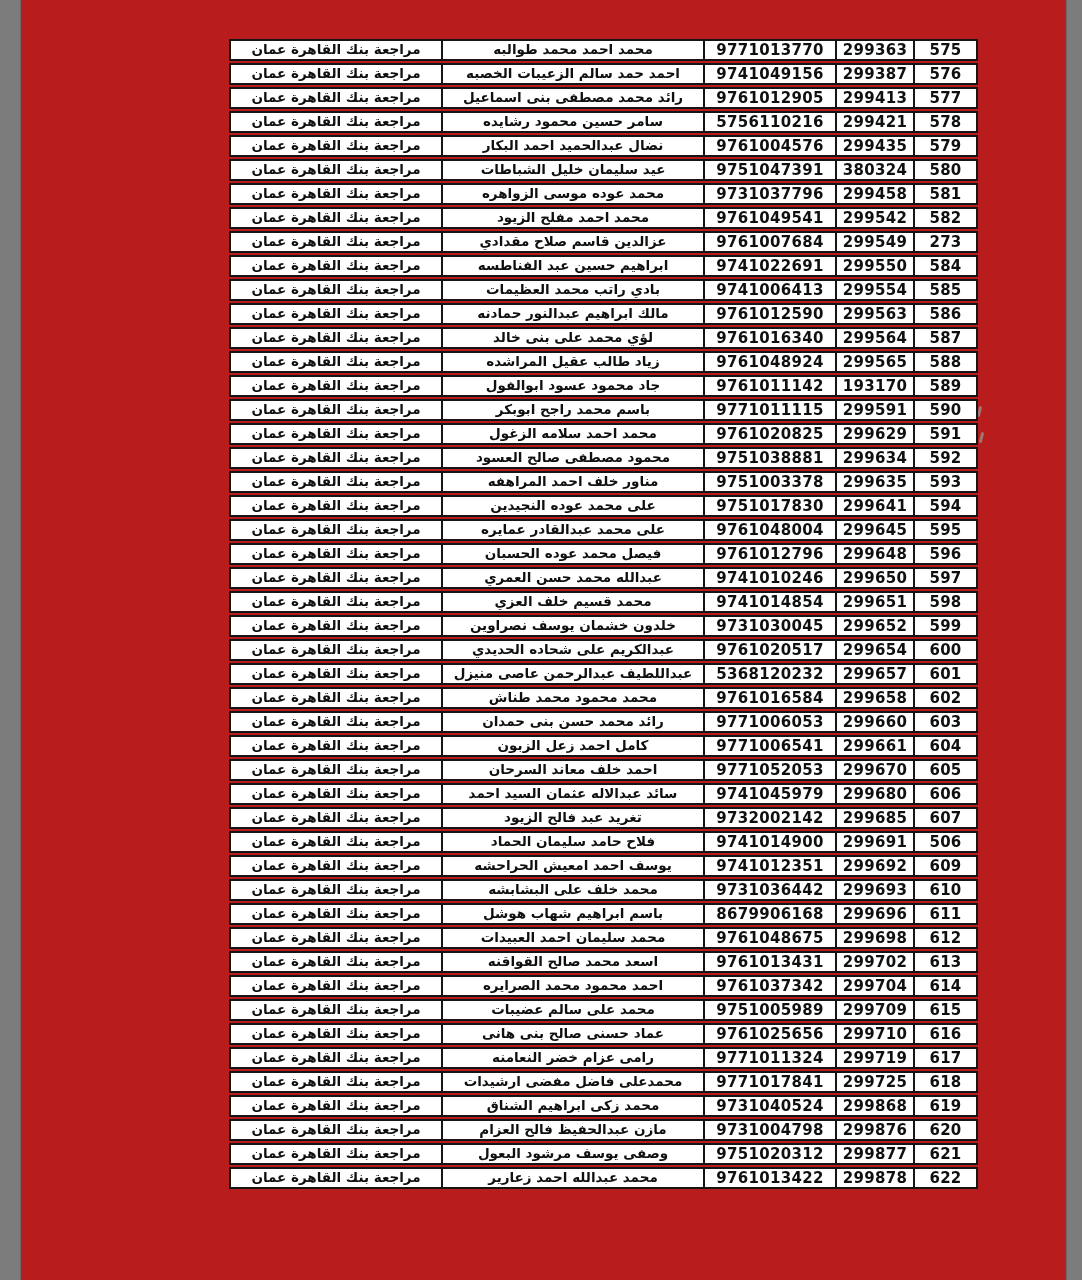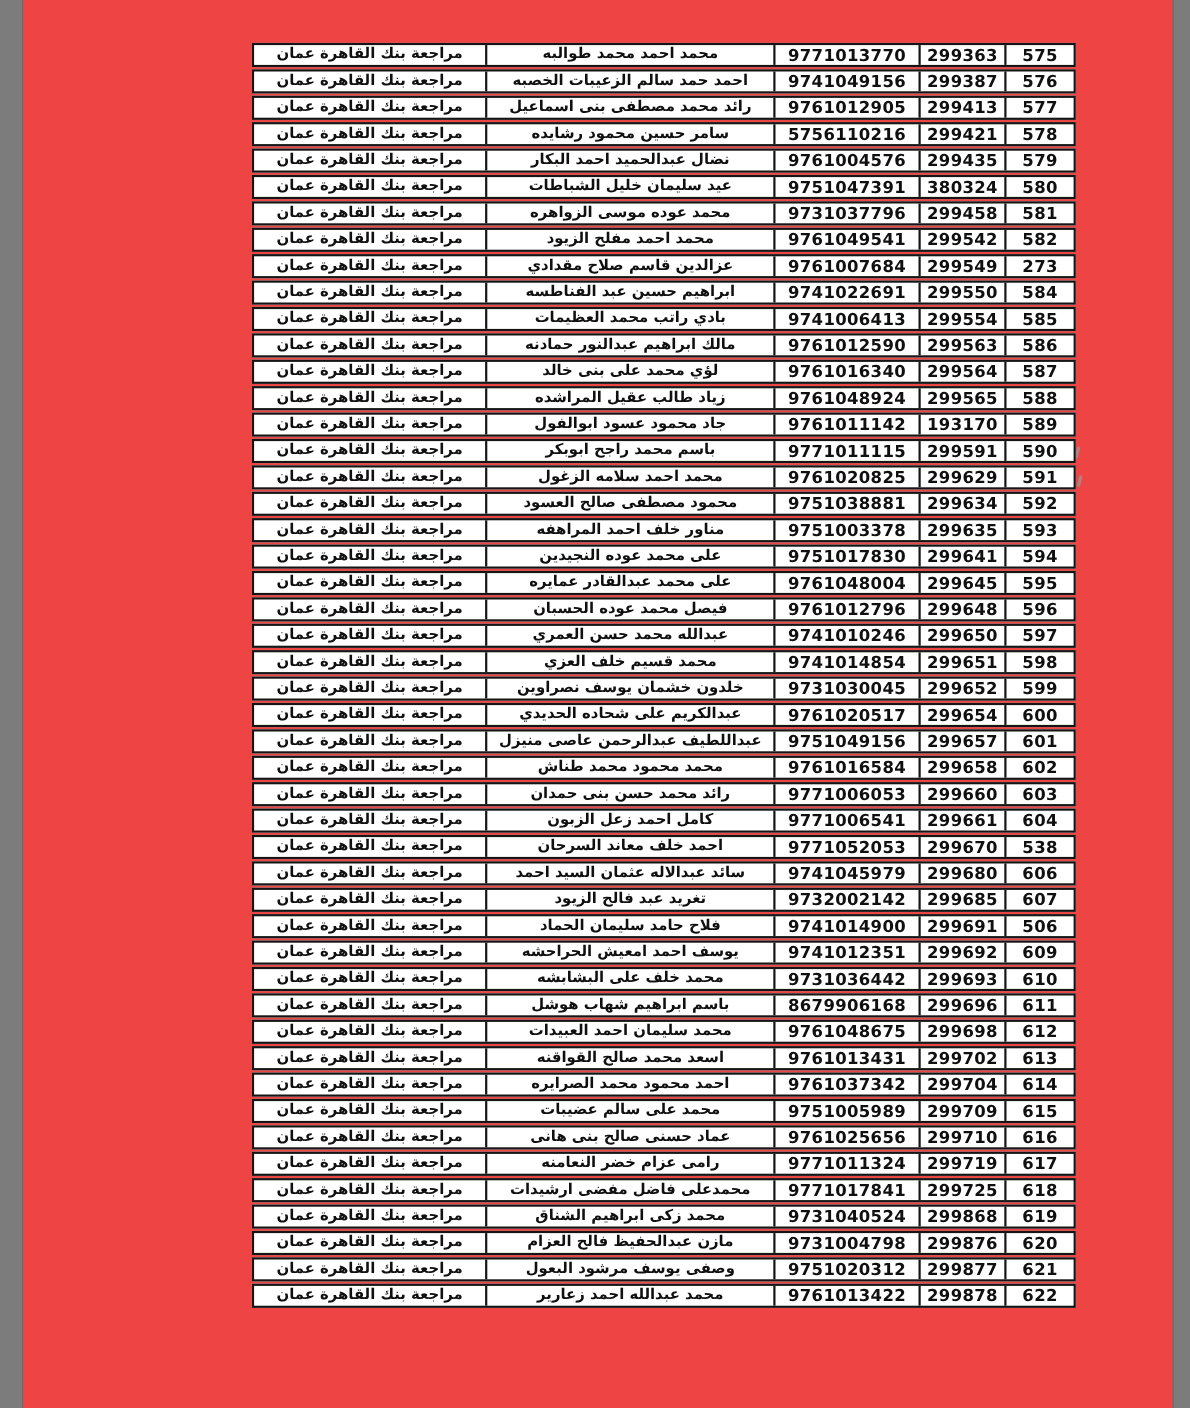--- a/index.html
+++ b/index.html
@@ -4,21 +4,21 @@
 <style>
   html,body{margin:0;padding:0;}
   body{
     font-family:"DejaVu Sans",sans-serif;
     background:#ffffff;
   }
   .screen{
     position:relative;
     width:1082px;
     height:1280px;
-    background:#ef4444;
+    background:#b91c1c;
     overflow:hidden;
   }
   .gutter{
     position:absolute;
     top:0;
     height:100%;
     background:#7c7c7c;
   }
   .gutter-left{
     left:0;
@@ -298,21 +298,21 @@
       <div class="cell arabic">مراجعة بنك القاهرة عمان</div>
       <div class="cell arabic">عبدالكريم على شحاده الحديدي</div>
       <div class="cell num">9761020517</div>
       <div class="cell num">299654</div>
       <div class="cell num">600</div>
     </div>
 
     <div class="row">
       <div class="cell arabic">مراجعة بنك القاهرة عمان</div>
       <div class="cell arabic">عبداللطيف عبدالرحمن عاصى منيزل</div>
-      <div class="cell num">9751049156</div>
+      <div class="cell num">5368120232</div>
       <div class="cell num">299657</div>
       <div class="cell num">601</div>
     </div>
 
     <div class="row">
       <div class="cell arabic">مراجعة بنك القاهرة عمان</div>
       <div class="cell arabic">محمد محمود محمد طناش</div>
       <div class="cell num">9761016584</div>
       <div class="cell num">299658</div>
       <div class="cell num">602</div>
@@ -332,21 +332,21 @@
       <div class="cell num">9771006541</div>
       <div class="cell num">299661</div>
       <div class="cell num">604</div>
     </div>
 
     <div class="row">
       <div class="cell arabic">مراجعة بنك القاهرة عمان</div>
       <div class="cell arabic">احمد خلف معاند السرحان</div>
       <div class="cell num">9771052053</div>
       <div class="cell num">299670</div>
-      <div class="cell num">538</div>
+      <div class="cell num">605</div>
     </div>
 
     <div class="row">
       <div class="cell arabic">مراجعة بنك القاهرة عمان</div>
       <div class="cell arabic">سائد عبدالاله عثمان السيد احمد</div>
       <div class="cell num">9741045979</div>
       <div class="cell num">299680</div>
       <div class="cell num">606</div>
     </div>
 

